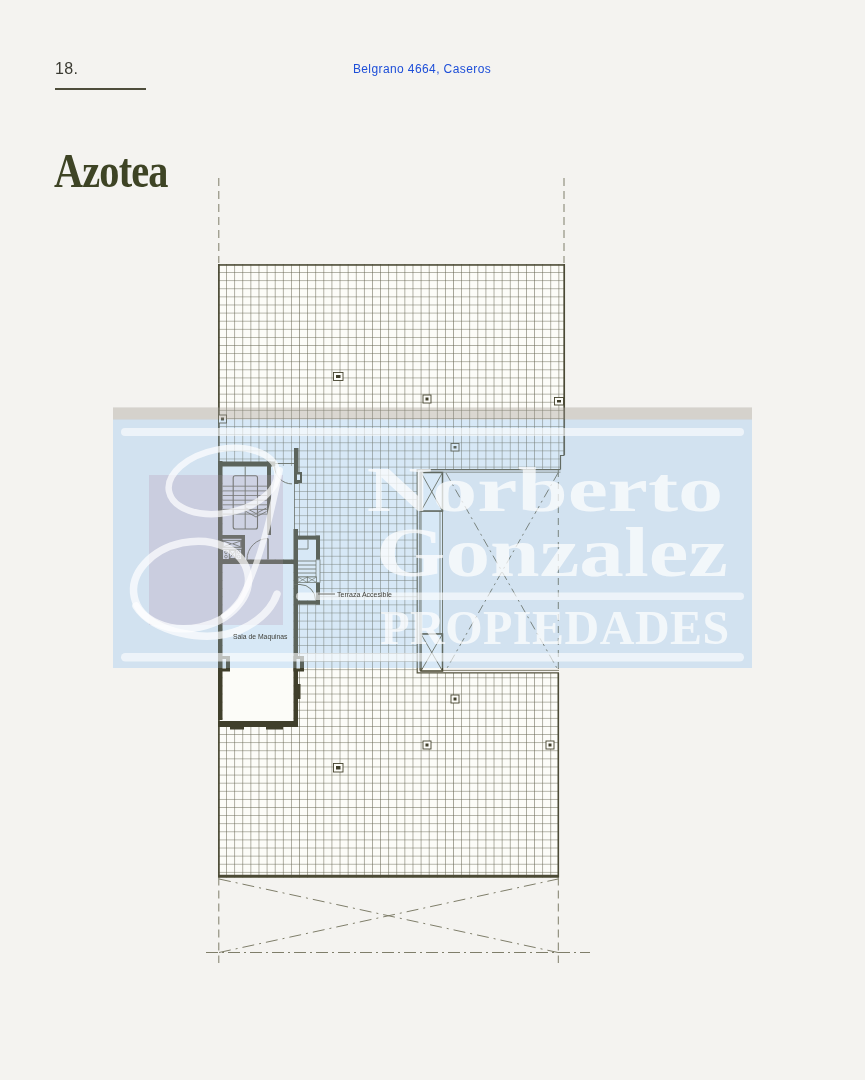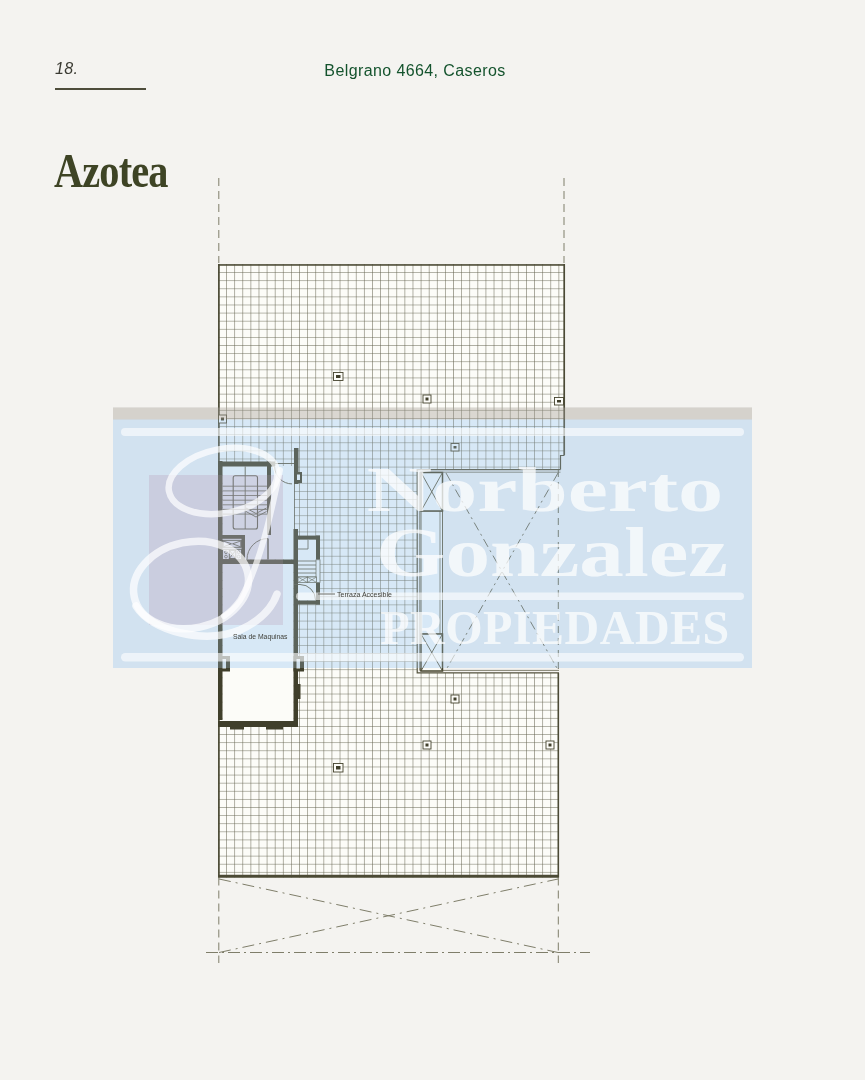--- a/index.html
+++ b/index.html
@@ -2,25 +2,25 @@
 <html><head>
 <meta charset="utf-8">
 <style>
   html,body{margin:0;padding:0;}
   body{width:865px;height:1080px;background:#f4f3f0;font-family:"Liberation Sans",sans-serif;position:relative;overflow:hidden;}
   .abs{position:absolute;}
 </style>
 </head>
 <body>
 
-<div class="abs" style="left:55px;top:60px;font-size:16px;color:#3b3b33;letter-spacing:.4px;font-style:italic;">18.</div>
+<div class="abs" style="left:55px;top:60px;font-size:16px;color:#3b3b33;letter-spacing:.4px;">18.</div>
 
 <div class="abs" style="left:55px;top:88px;width:91px;height:2px;background:#4e4d3b;"></div>
 
-<div class="abs" style="left:317px;top:62px;width:196px;text-align:center;font-size:16px;color:#14532d;letter-spacing:.4px;">Belgrano 4664, Caseros</div>
+<div class="abs" style="left:324px;top:62px;width:196px;text-align:center;font-size:12px;color:#1d4ed8;letter-spacing:.4px;">Belgrano 4664, Caseros</div>
 
 <div class="abs" style="left:54px;top:143px;font-family:'Liberation Serif',serif;font-weight:bold;font-size:48px;color:#3e4425;letter-spacing:-1px;transform:scaleX(0.84);transform-origin:0 0;">Azotea</div>
 
 <svg class="abs" style="left:0;top:0;" width="865" height="1080" viewBox="0 0 865 1080">
 <defs>
   <pattern id="tiles" width="8.105" height="8.105" patternUnits="userSpaceOnUse" patternTransform="translate(218,264)">
     <path d="M8.105 0 H0 V8.105" fill="none" stroke="#62614d" stroke-width="1"></path>
   </pattern>
 </defs>
 

